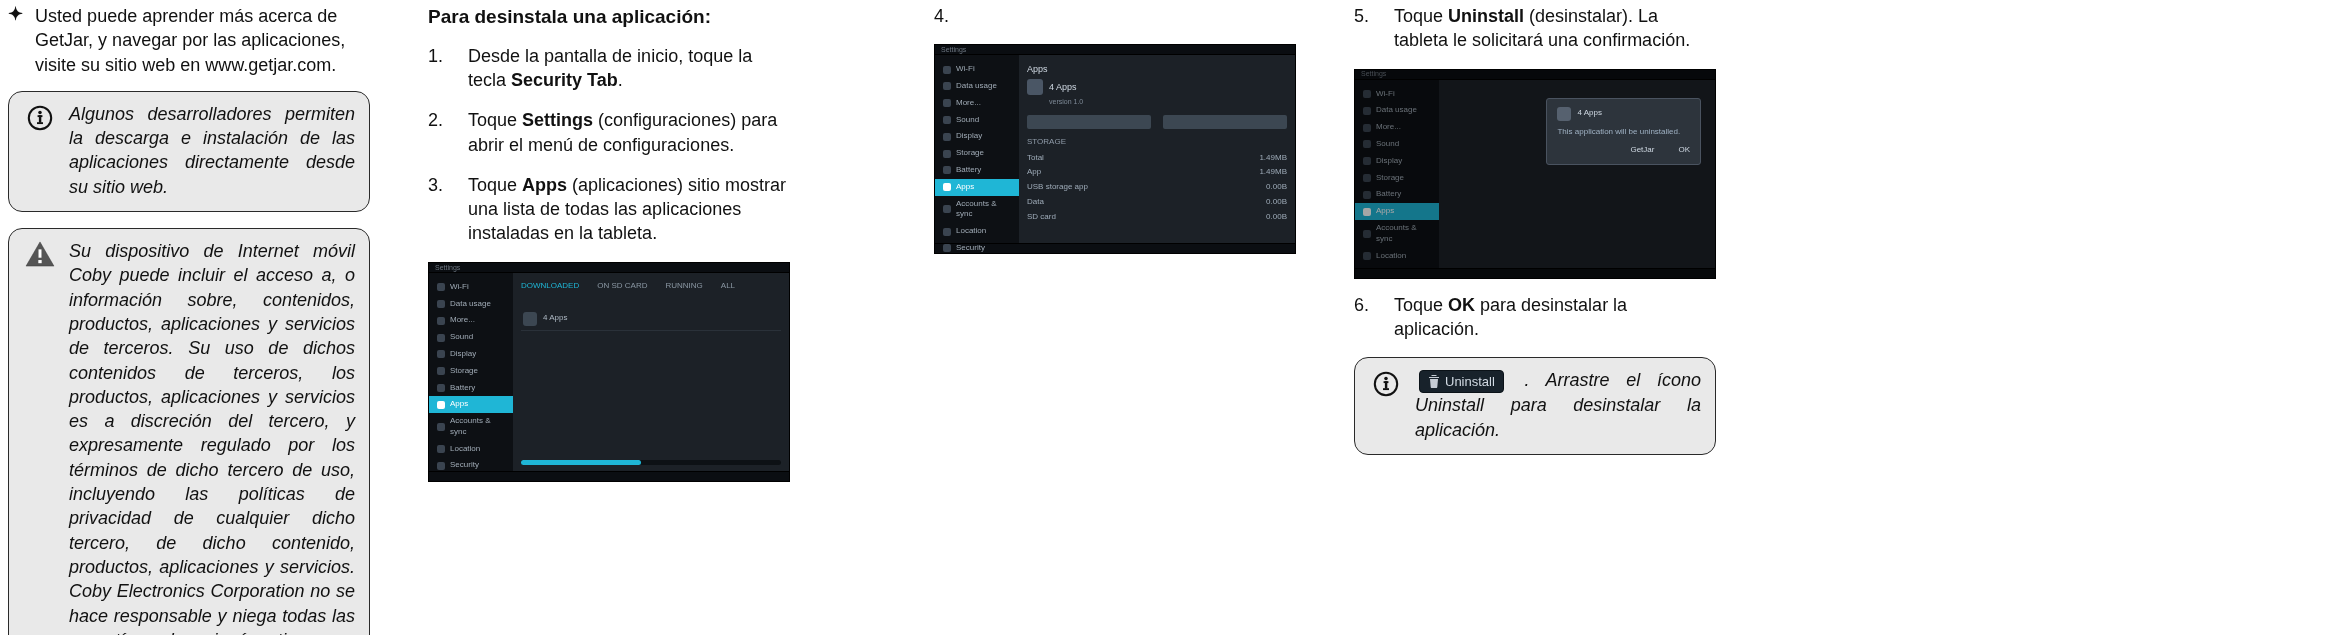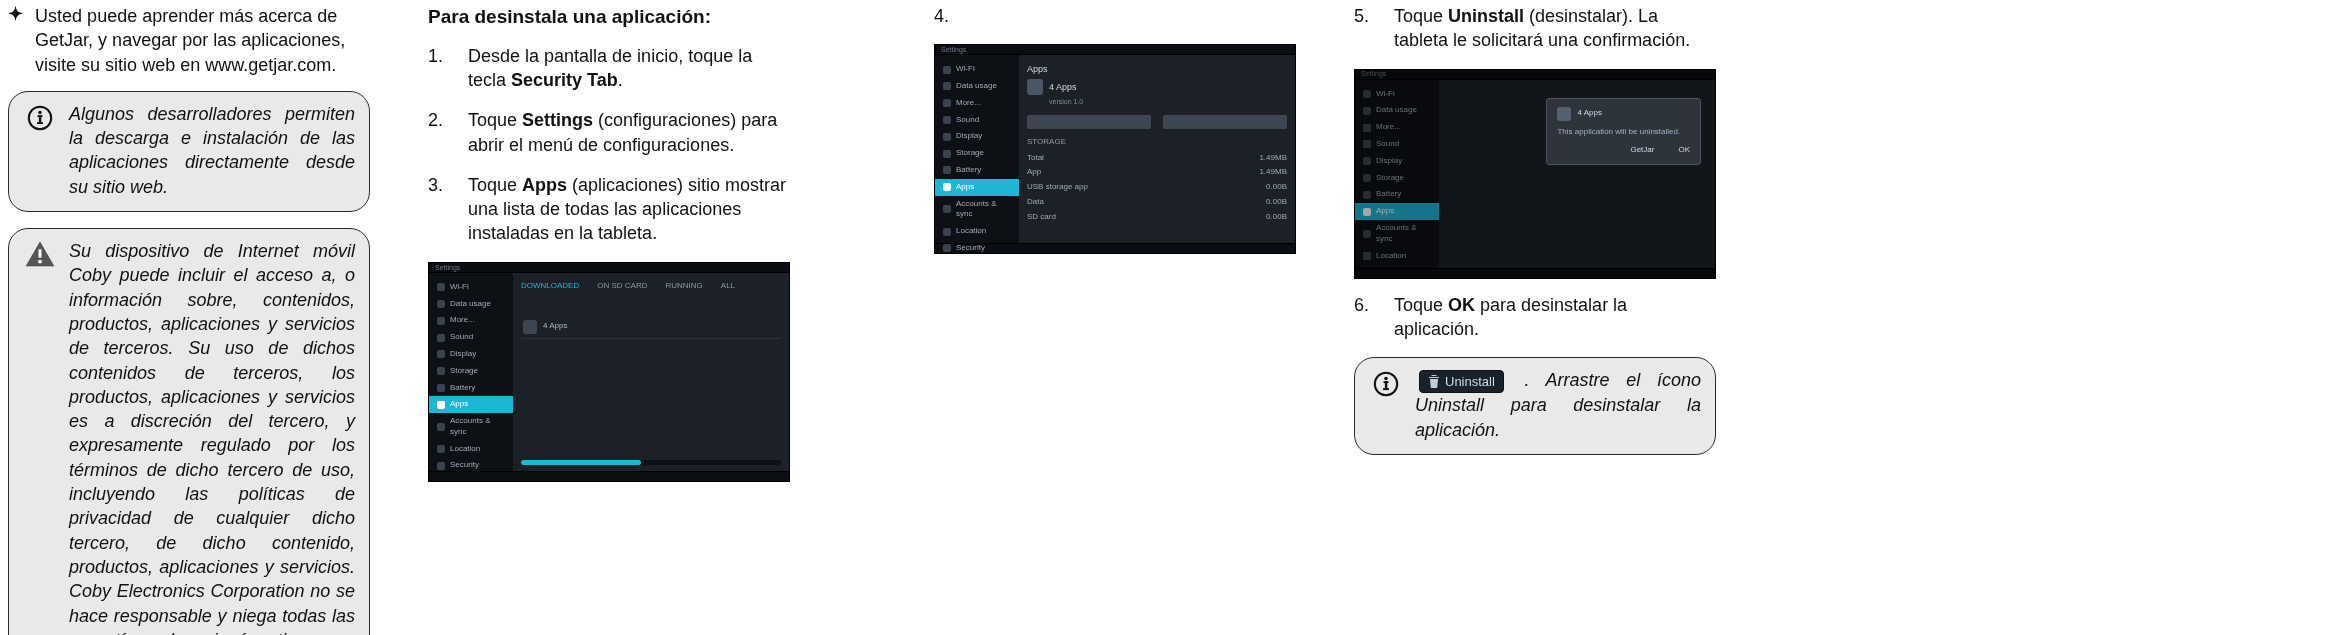--- a/index.html
+++ b/index.html
@@ -39,21 +39,21 @@
 
   
   .plus-row{display:flex; gap:12px; margin-bottom:14px;}
   .plus-mark{font-weight:bold; font-size:18px; line-height:1.2;}
   .plus-body{}
   .link{}
 
   
   .callout{
     border:1px solid var(--callout-border);
-    border-radius:20px;
+    border-radius:14px;
     background:var(--callout-bg);
     padding:10px 14px 12px 14px;
     display:flex;
     gap:12px;
     margin-bottom:16px;
     font-style:italic;
   }
   .callout .icon-slot{flex:0 0 34px; display:flex; align-items:flex-start; justify-content:center; padding-top:2px;}
   .callout .cbody{flex:1 1 auto; text-align:justify;}
   .callout .inline-img{display:inline-flex; vertical-align:middle; margin:0 4px;}
@@ -85,21 +85,21 @@
     overflow:hidden;
   }
   .ss-top{height:10px;background:#0a0d11;border-bottom:1px solid #000;display:flex;align-items:center;padding:0 6px;color:var(--ss-muted);font-size:7px;}
   .ss-body{display:flex;}
   .ss-side{width:84px;background:var(--ss-side);padding:6px 0;}
   .ss-side .item{display:flex;align-items:center;gap:5px;padding:3px 8px;font-size:8px;color:#a0abb6;filter:blur(0.6px);}
   .ss-side .item .dot{width:8px;height:8px;border-radius:2px;background:#3a4450;flex:0 0 8px;}
   .ss-side .item.hl{background:var(--ss-accent);color:#fff;filter:none;}
   .ss-side .item.hl .dot{background:#fff;}
   .ss-main{flex:1;background:var(--ss-panel);padding:8px;position:relative;}
-  .ss-tabs{display:flex;gap:18px;font-size:8px;color:#8a97a3;margin-bottom:24px;filter:blur(0.5px);}
+  .ss-tabs{display:flex;gap:18px;font-size:8px;color:#8a97a3;margin-bottom:16px;filter:blur(0.5px);}
   .ss-tabs .t.hl{color:var(--ss-accent);filter:none;}
   .ss-list .row{display:flex;align-items:center;gap:6px;padding:4px 2px;border-bottom:1px solid #2a3139;font-size:8px;color:#aeb9c4;filter:blur(0.6px);}
   .ss-list .row .ic{width:14px;height:14px;background:#3c4752;border-radius:3px;}
   .ss-scroll{position:absolute;bottom:6px;left:8px;right:8px;height:5px;background:#0d1115;border-radius:3px;}
   .ss-scroll .thumb{height:100%;width:46%;background:var(--ss-accent);border-radius:3px;}
   .ss-nav{height:10px;background:#0b0e12;border-top:1px solid #000;}
 
   
   .ss-kv{display:flex;justify-content:space-between;font-size:8px;color:#9eabb8;padding:2px 0;filter:blur(0.6px);}
   .ss-sec-title{font-size:8px;color:#909caa;margin:6px 0 3px;filter:blur(0.6px);}

